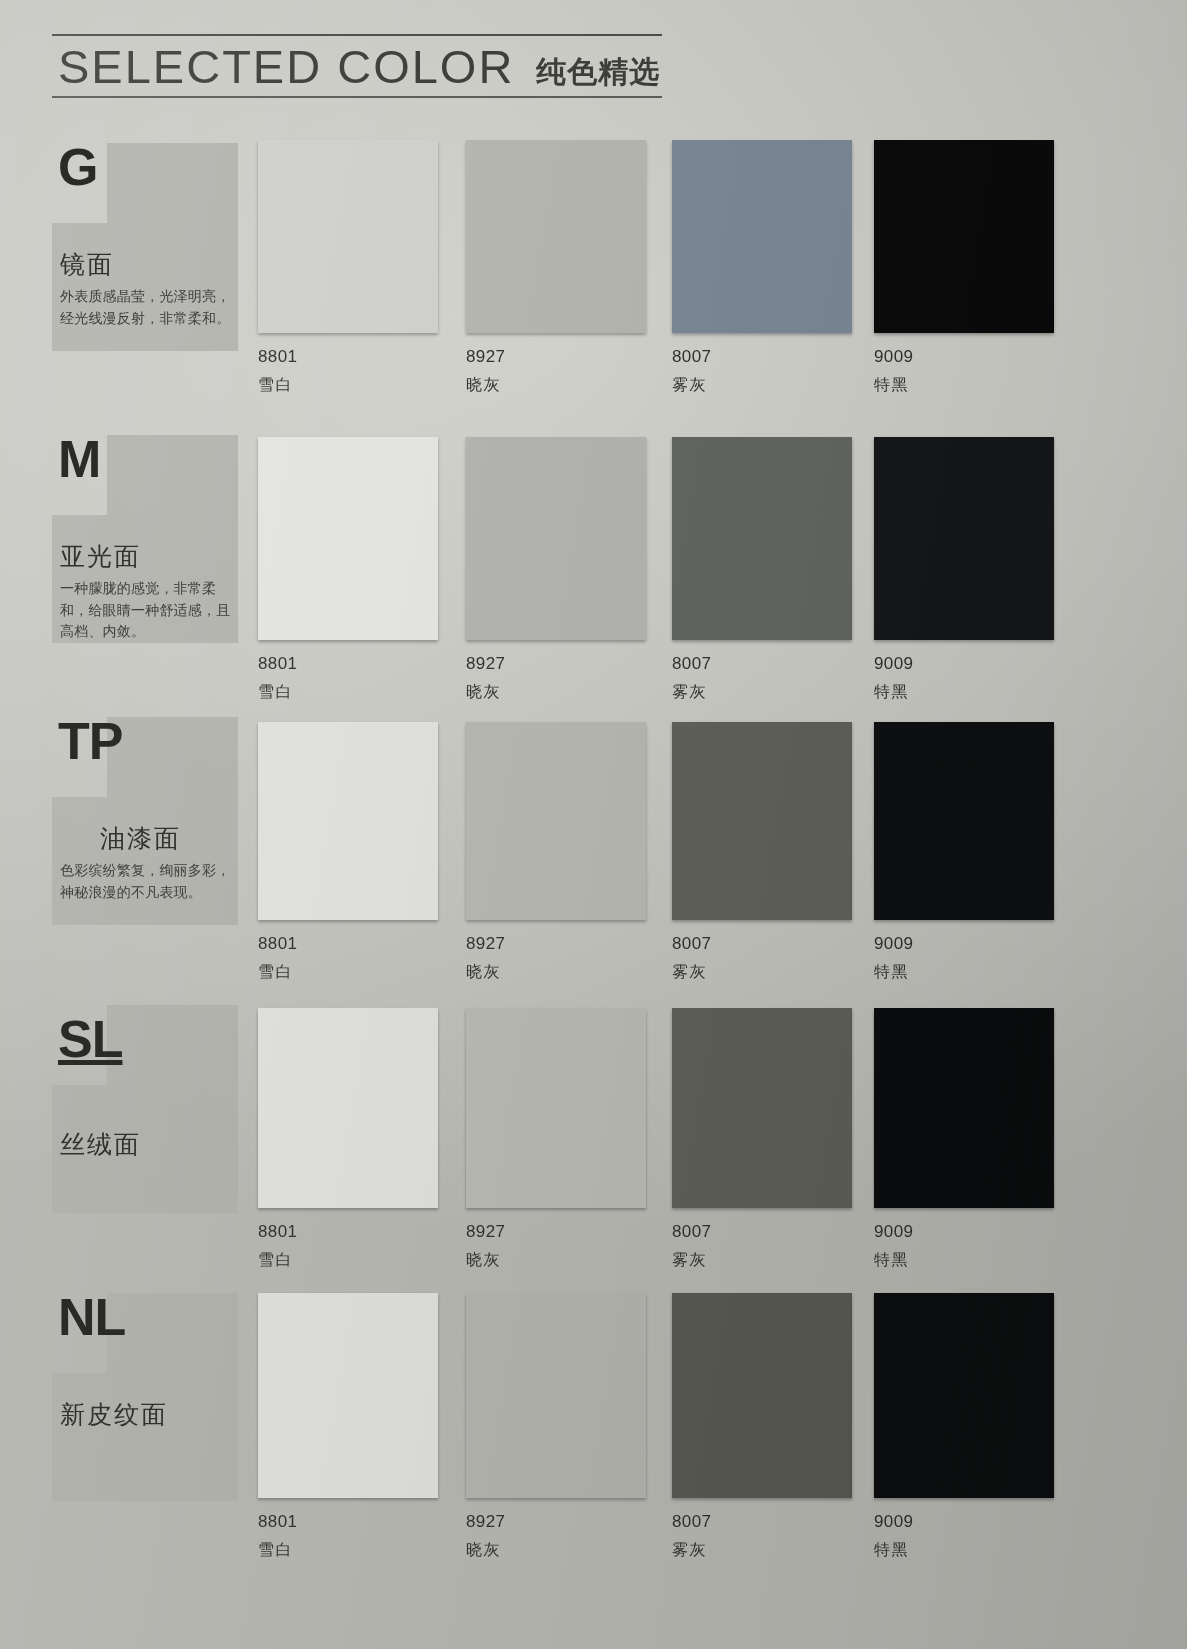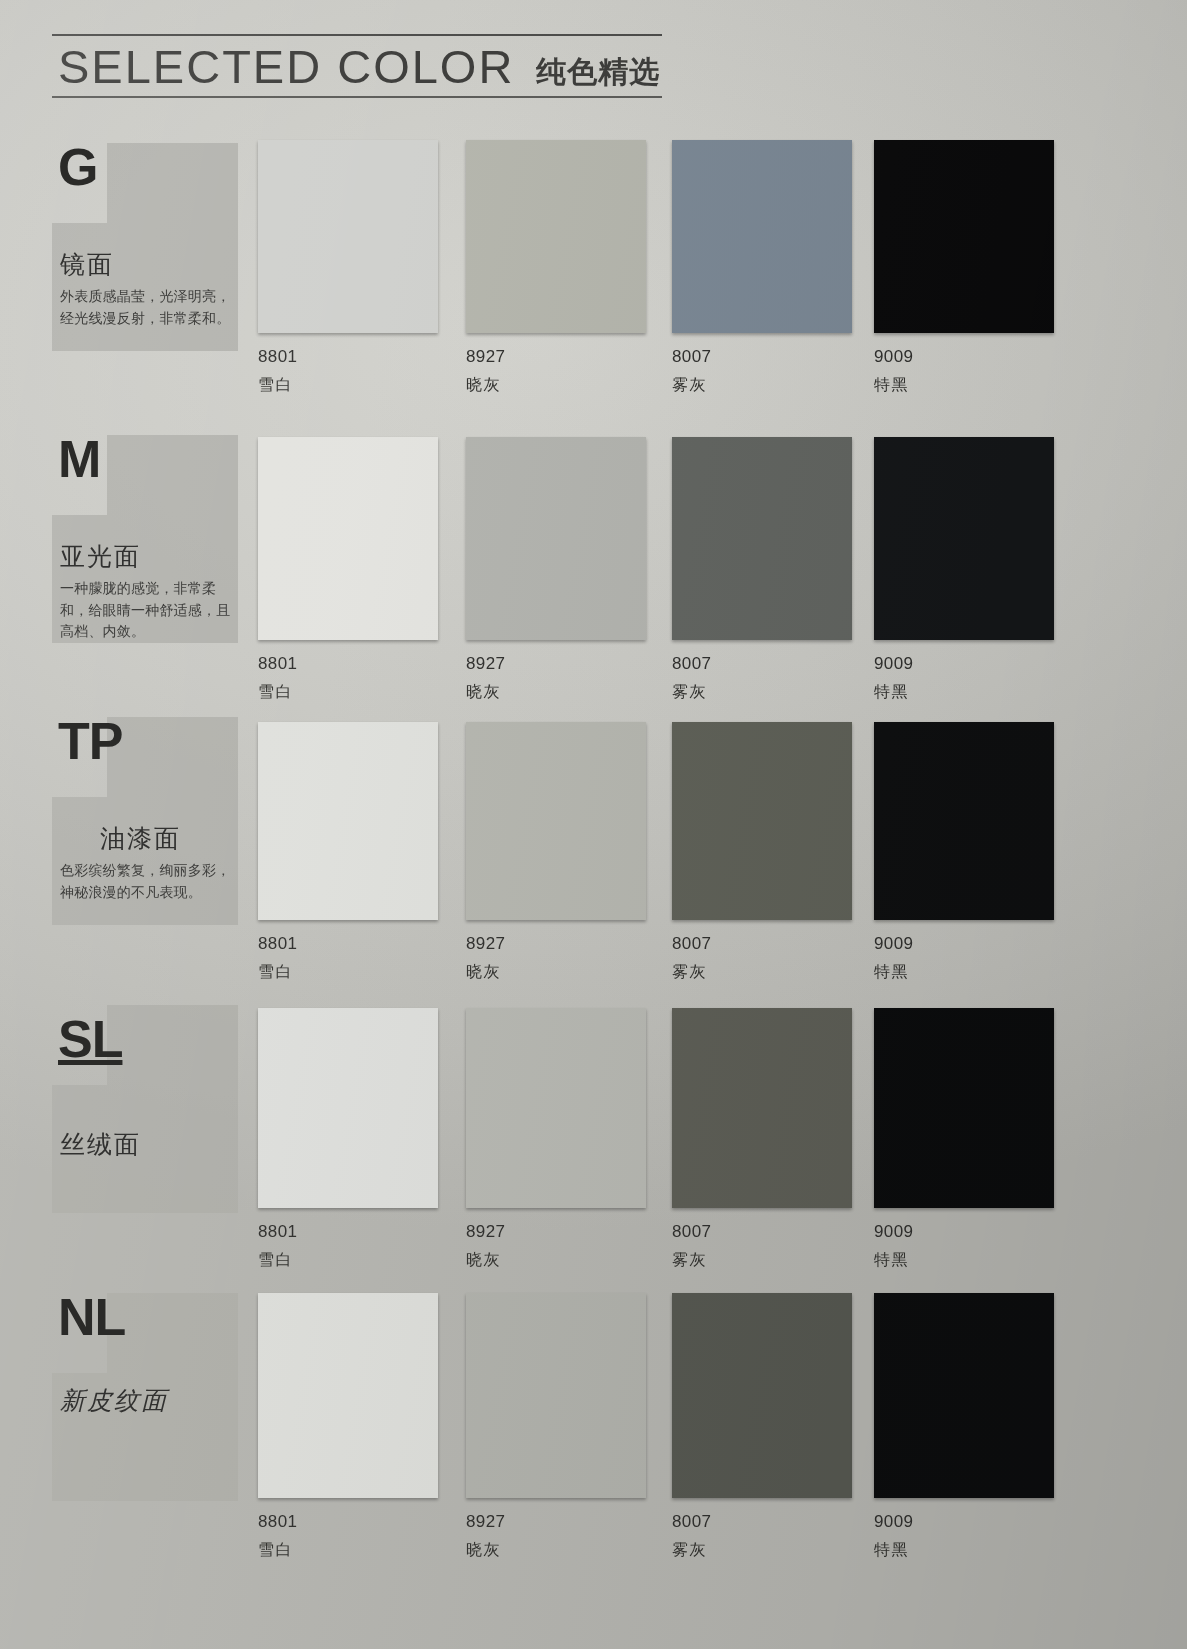--- a/index.html
+++ b/index.html
@@ -314,21 +314,21 @@
           <div class="chip-code">9009</div>
           <div class="chip-name">特黑</div>
         </div>
       </div>
       <div class="row" style="top: 1288px;">
         <div class="row-label">
           <div class="label-block" style="position: relative; height: 215px;">
             <div class="tint" style="left: 55px; top: 5px; width: 131px; height: 80px;"></div>
             <div class="tint" style="left: 0px; top: 85px; width: 186px; height: 128px;"></div>
             <div class="code-letter" style="position: absolute; left: 0px; top: 6px;">NL</div>
-            <div class="surface-name" style="position: absolute; left: 0px; top: 96px; font-style: italic;">新皮纹面</div>
+            <div class="surface-name" style="position: absolute; left: 0px; top: 110px;">新皮纹面</div>
           </div>
         </div>
         <div class="swatch" style="left: 258px; top: 5px;">
           <div class="chip texture-leather" style="background: rgb(220, 221, 217); height: 205px;"></div>
           <div class="chip-code">8801</div>
           <div class="chip-name">雪白</div>
         </div>
         <div class="swatch" style="left: 466px; top: 5px;">
           <div class="chip texture-leather" style="background: rgb(176, 177, 171); height: 205px;"></div>
           <div class="chip-code">8927</div>

